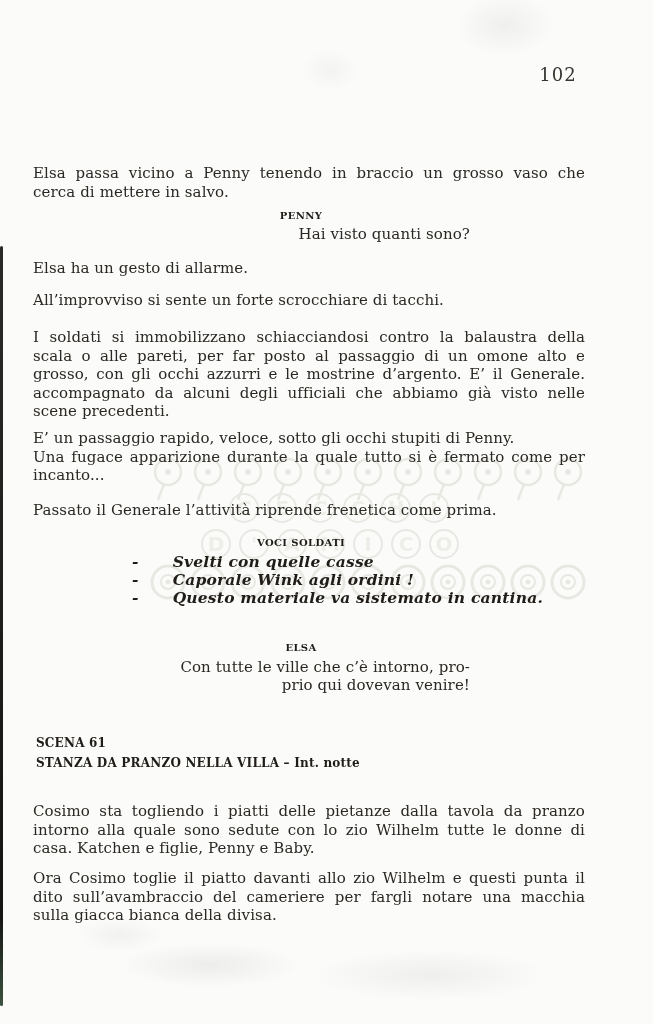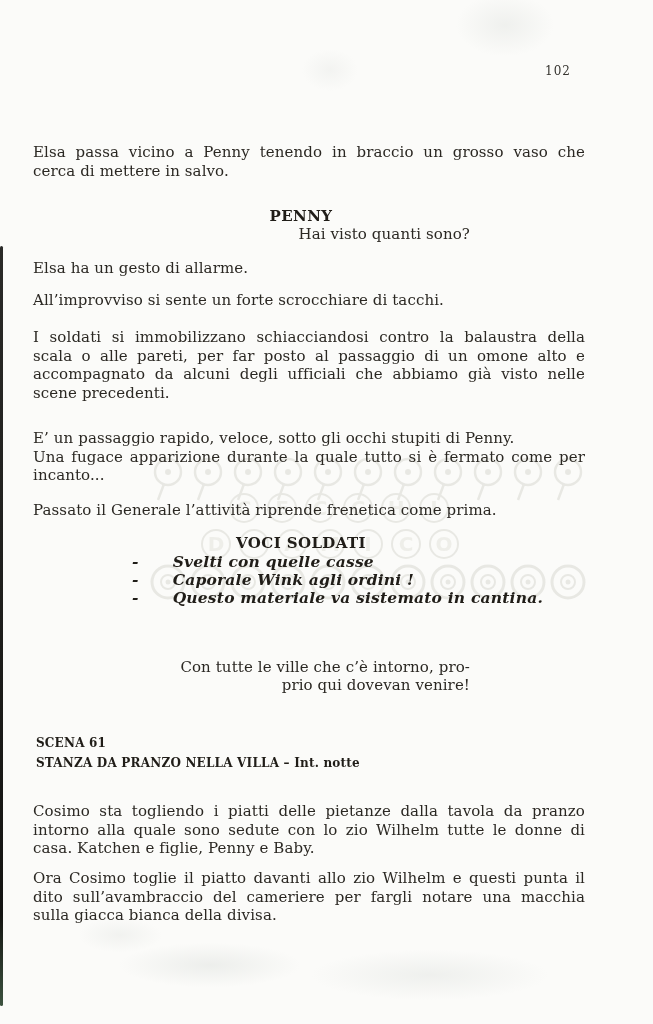--- a/index.html
+++ b/index.html
@@ -19,30 +19,30 @@
       radial-gradient(60px 25px at 120px 935px, rgba(206,210,206,0.22), transparent 70%);
   }
   .scan-edge {
     position:absolute; left:0; top:246px; width:3px; height:760px; z-index:2;
     background:linear-gradient(#2a2a28, #141412 88%, #3c523f);
     border-radius:2px;
   }
   .wm { position:absolute; left:148px; top:452px; z-index:1; opacity:0.6; }
   .pagenum {
     position:absolute; top:64px; left:538px; width:40px; z-index:3;
-    font-size:12px; letter-spacing:1px; color:#36342f; text-align:center;
+    font-size:18px; letter-spacing:1px; color:#36342f; text-align:center;
   }
   .blk {
     position:absolute; left:33px; width:552px; z-index:3;
     font-size:15px; line-height:18.5px; letter-spacing:0.1px;
   }
   .jl { text-align:justify; text-align-last:justify; }
   .speaker {
     position:absolute; left:33px; width:536px; z-index:3;
-    text-align:center; font-weight:bold; font-size:15px;
+    text-align:center; font-weight:bold; font-size:10px;
     letter-spacing:0.4px; color:#201d18; line-height:18px;
   }
   .dlg {
     position:absolute; left:130px; width:340px; z-index:3;
     font-size:15px; line-height:18px; letter-spacing:0.1px;text-align:right;
   }
   .voci-row {
     position:absolute; left:132px; z-index:3; display:flex;
     font-weight:bold; font-style:italic; font-size:15.5px;
     color:#201d18; line-height:18px; letter-spacing:0.2px;
@@ -153,39 +153,40 @@
       <circle cx="380" cy="130" r="2.5" fill="#dcdcd6"></circle>
       <circle cx="420" cy="130" r="16" fill="none" stroke="#dcdcd6" stroke-width="3"></circle>
       <circle cx="420" cy="130" r="7" fill="none" stroke="#dcdcd6" stroke-width="2"></circle>
       <circle cx="420" cy="130" r="2.5" fill="#dcdcd6"></circle>
     </svg>
 
   <div class="scan-edge"></div>
 
   <div class="pagenum">102</div>
 
-  <div class="blk" style="top:143px">
+  <div class="blk" style="top:164px">
     <div class="jl">Elsa passa vicino a Penny tenendo in braccio un grosso vaso che</div>
     <div>cerca di mettere in salvo.</div>
   </div>
 
   <div class="speaker" style="top:207px">PENNY</div>
   <div class="dlg" style="top:225px">Hai visto quanti sono?</div>
 
   <div class="blk" style="top:259px">
     <div>Elsa ha un gesto di allarme.</div>
   </div>
 
   <div class="blk" style="top:291px">
     <div>All’improvviso si sente un forte scrocchiare di tacchi.</div>
   </div>
 
   <div class="blk" style="top:328px">
     <div class="jl">I soldati si immobilizzano schiacciandosi contro la balaustra della</div>
     <div class="jl">scala o alle pareti, per far posto al passaggio di un omone alto e</div>
+    <div class="jl">grosso, con gli occhi azzurri e le mostrine d’argento. E’ il Generale.</div>
     <div class="jl">accompagnato da alcuni degli ufficiali che abbiamo già visto nelle</div>
     <div>scene precedenti.</div>
   </div>
 
   <div class="blk" style="top:429px">
     <div>E’ un passaggio rapido, veloce, sotto gli occhi stupiti di Penny.</div>
     <div class="jl">Una fugace apparizione durante la quale tutto si è fermato come per</div>
     <div>incanto...</div>
   </div>
 
@@ -201,20 +202,21 @@
   </div>
   <div class="voci-row" style="top:571px">
     <span class="dash">-</span>
     <span class="vtext">Caporale Wink agli ordini !</span>
   </div>
   <div class="voci-row" style="top:589px">
     <span class="dash">-</span>
     <span class="vtext">Questo materiale va sistemato in cantina.</span>
   </div>
 
+  <div class="speaker" style="top:639px">ELSA</div>
   <div class="dlg" style="top:658px">
     <div>Con tutte le ville che c’è intorno, pro-</div>
     <div>prio qui dovevan venire!</div>
   </div>
 
   <div class="scena" style="top:733px">
     <div>SCENA 61</div>
     <div>STANZA DA PRANZO NELLA VILLA – Int. notte</div>
   </div>
 

